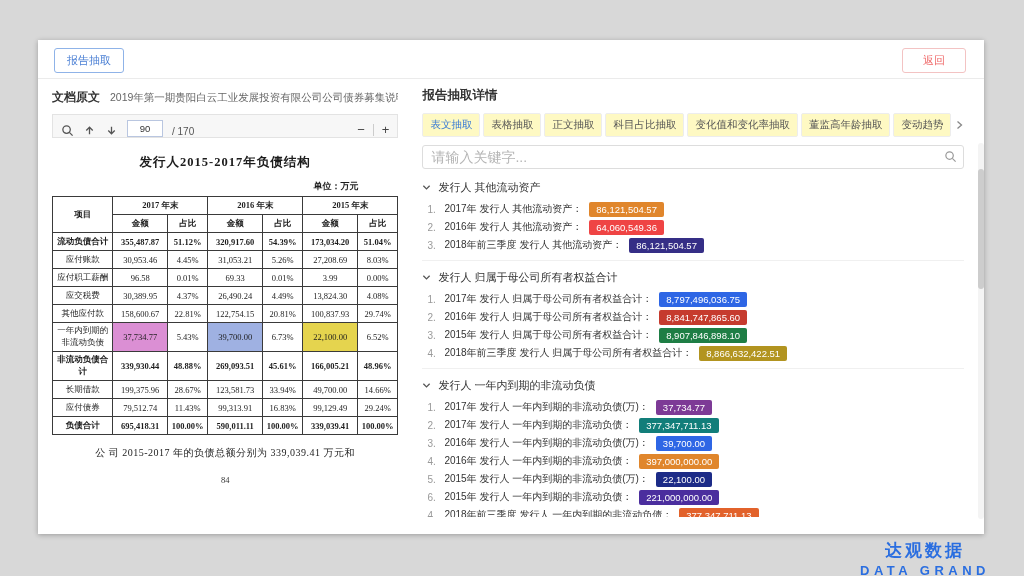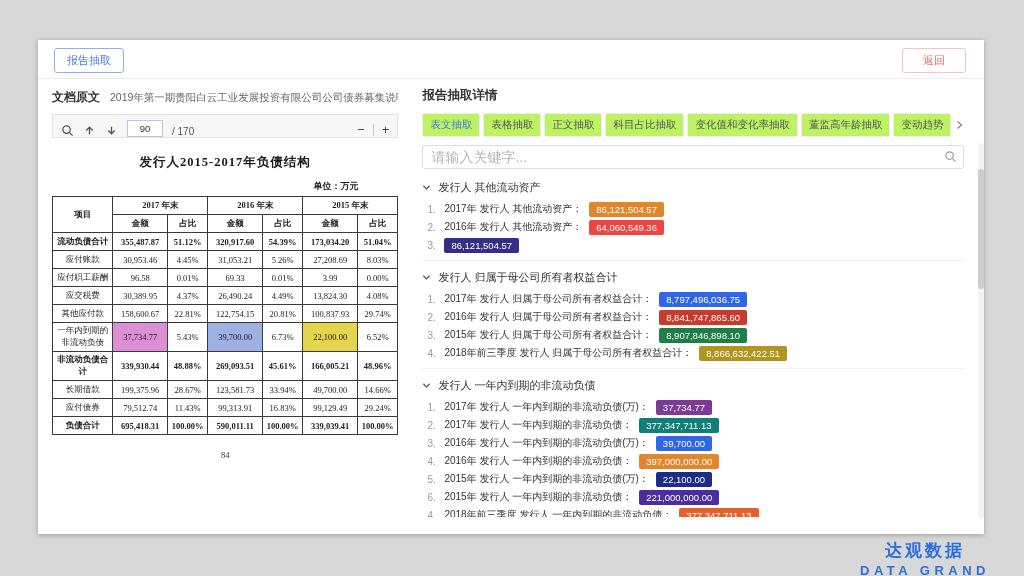--- a/index.html
+++ b/index.html
@@ -29,21 +29,21 @@
   table.debt th{font-weight:bold;}
   td.rname{width:74px;}
   td.amt{width:52px;}
   td.pct{width:34px;}
   .bold{font-weight:bold;}
   .footnote{text-align:center;font-size:10px;margin-top:11px;letter-spacing:.5px;}
   .pageno{text-align:center;font-size:8.5px;margin-top:15px;color:#333;}
   .details-title{font-size:12.5px;font-weight:bold;color:#333;}
   .tabs-row{display:flex;align-items:center;margin-top:9px;}
   .tabs{display:flex;align-items:center;gap:3px;white-space:nowrap;overflow:hidden;flex:1;}
-  .tab{font-size:10.5px;color:#555;padding:4px 7px;border:1px solid #ededed;background:#bef264;border-radius:2px;flex:none;cursor:pointer;}
+  .tab{font-size:10.5px;color:#555;padding:4px 7px;border:1px solid #ededed;background:#fef9c3;border-radius:2px;flex:none;cursor:pointer;}
   .tab.active{color:#3a7bd5;}
   .tab-scroll{flex:none;margin-left:3px;cursor:pointer;}
   .search-box{margin-top:8px;position:relative;}
   .search-box input{width:100%;height:24px;box-sizing:border-box;border:1px solid #ddd;border-radius:3px;font-size:14px;padding:0 24px 0 8px;color:#333;font-family:inherit;}
   .search-box input::placeholder{color:#b5b5b5;}
   .search-icon{position:absolute;right:7px;top:5px;}
   .sections{margin-top:2px;height:346px;overflow:hidden;}
   .section{border-bottom:1px solid #f0f0f0;padding:3px 0 6px;}
   .section:last-child{border-bottom:none;}
   .sec-header{display:flex;align-items:center;gap:7px;font-size:11px;color:#333;padding:6px 0 5px;cursor:pointer;}
@@ -202,20 +202,21 @@
                   <td class="rname bold">负债合计</td>
                   <td class="amt bold">695,418.31</td>
                   <td class="pct bold">100.00%</td>
                   <td class="amt bold">590,011.11</td>
                   <td class="pct bold">100.00%</td>
                   <td class="amt bold">339,039.41</td>
                   <td class="pct bold">100.00%</td>
                 </tr>
               </tbody>
           </table>
+          <div class="footnote">公 司  2015-2017  年的负债总额分别为  339,039.41  万元和</div>
           <div class="pageno">84</div>
         </div>
       </div>
 
       <div class="right-pane">
         <div class="details-title">报告抽取详情</div>
 
         <div class="tabs-row">
           <div class="tabs" id="tabs">
               <span class="tab active">表文抽取</span>
@@ -252,20 +253,21 @@
                 <span class="item-label">2017年 发行人 其他流动资产：</span>
                 <span class="badge" style="background: rgb(224, 134, 44);">86,121,504.57</span>
               </div>
               <div class="item-row">
                 <span class="item-index">2.</span>
                 <span class="item-label">2016年 发行人 其他流动资产：</span>
                 <span class="badge" style="background: #ef4444;">64,060,549.36</span>
               </div>
               <div class="item-row">
                 <span class="item-index">3.</span>
+                <span class="item-label">2018年前三季度 发行人 其他流动资产：</span>
                 <span class="badge" style="background: rgb(53, 46, 134);">86,121,504.57</span>
               </div>
             </div>
             <div class="section">
               <div class="sec-header">
                 <svg width="9" height="9" viewBox="0 0 10 10">
                   <path d="M1.5 3 L5 6.5 L8.5 3" fill="none" stroke="#555" stroke-width="1.4"></path>
                 </svg>
                 <span>发行人 归属于母公司所有者权益合计</span>
               </div>

